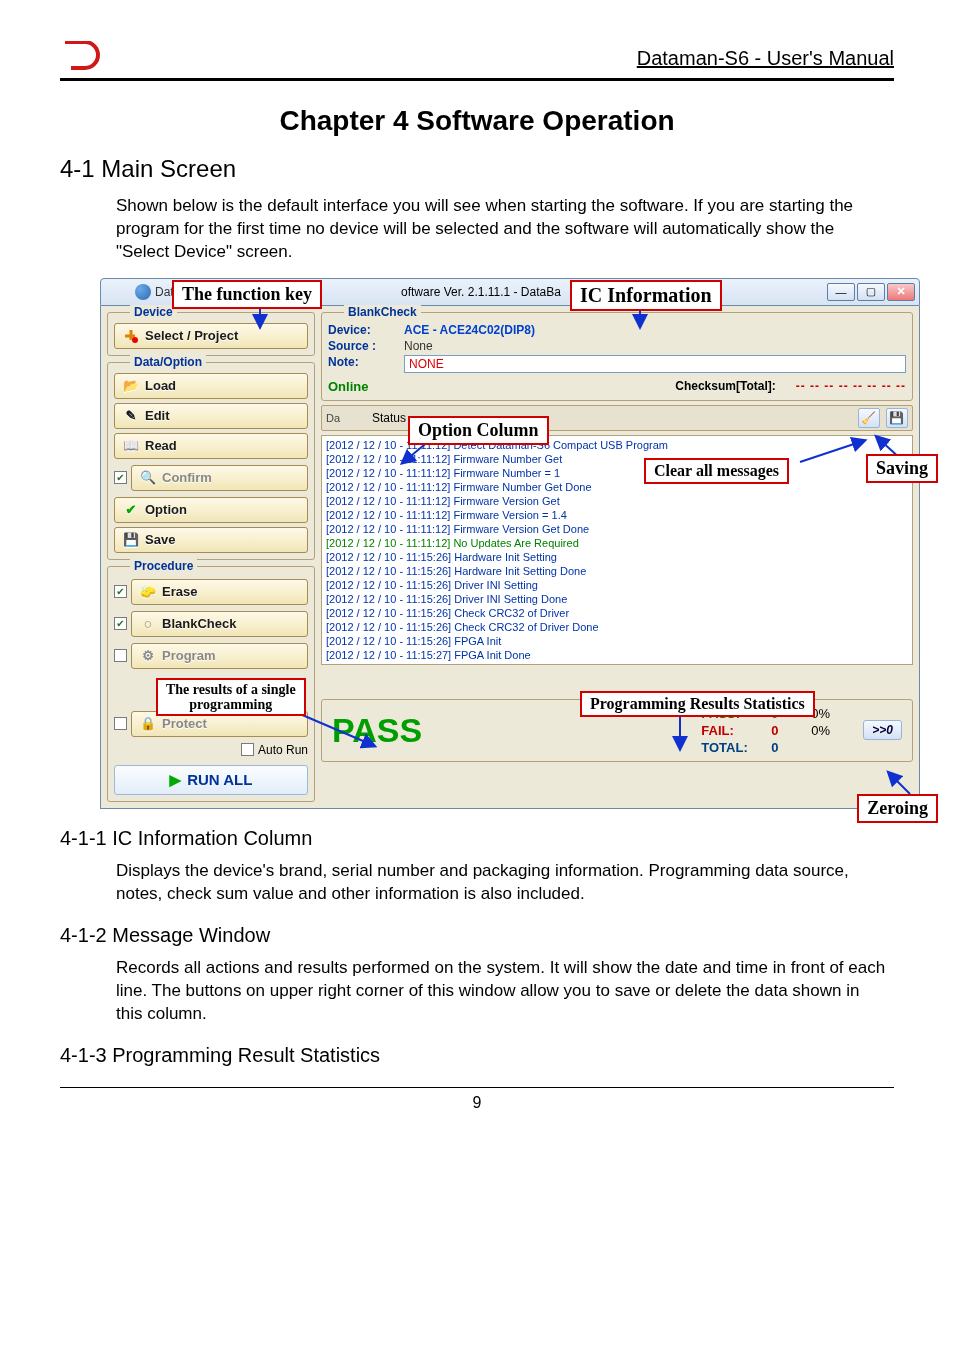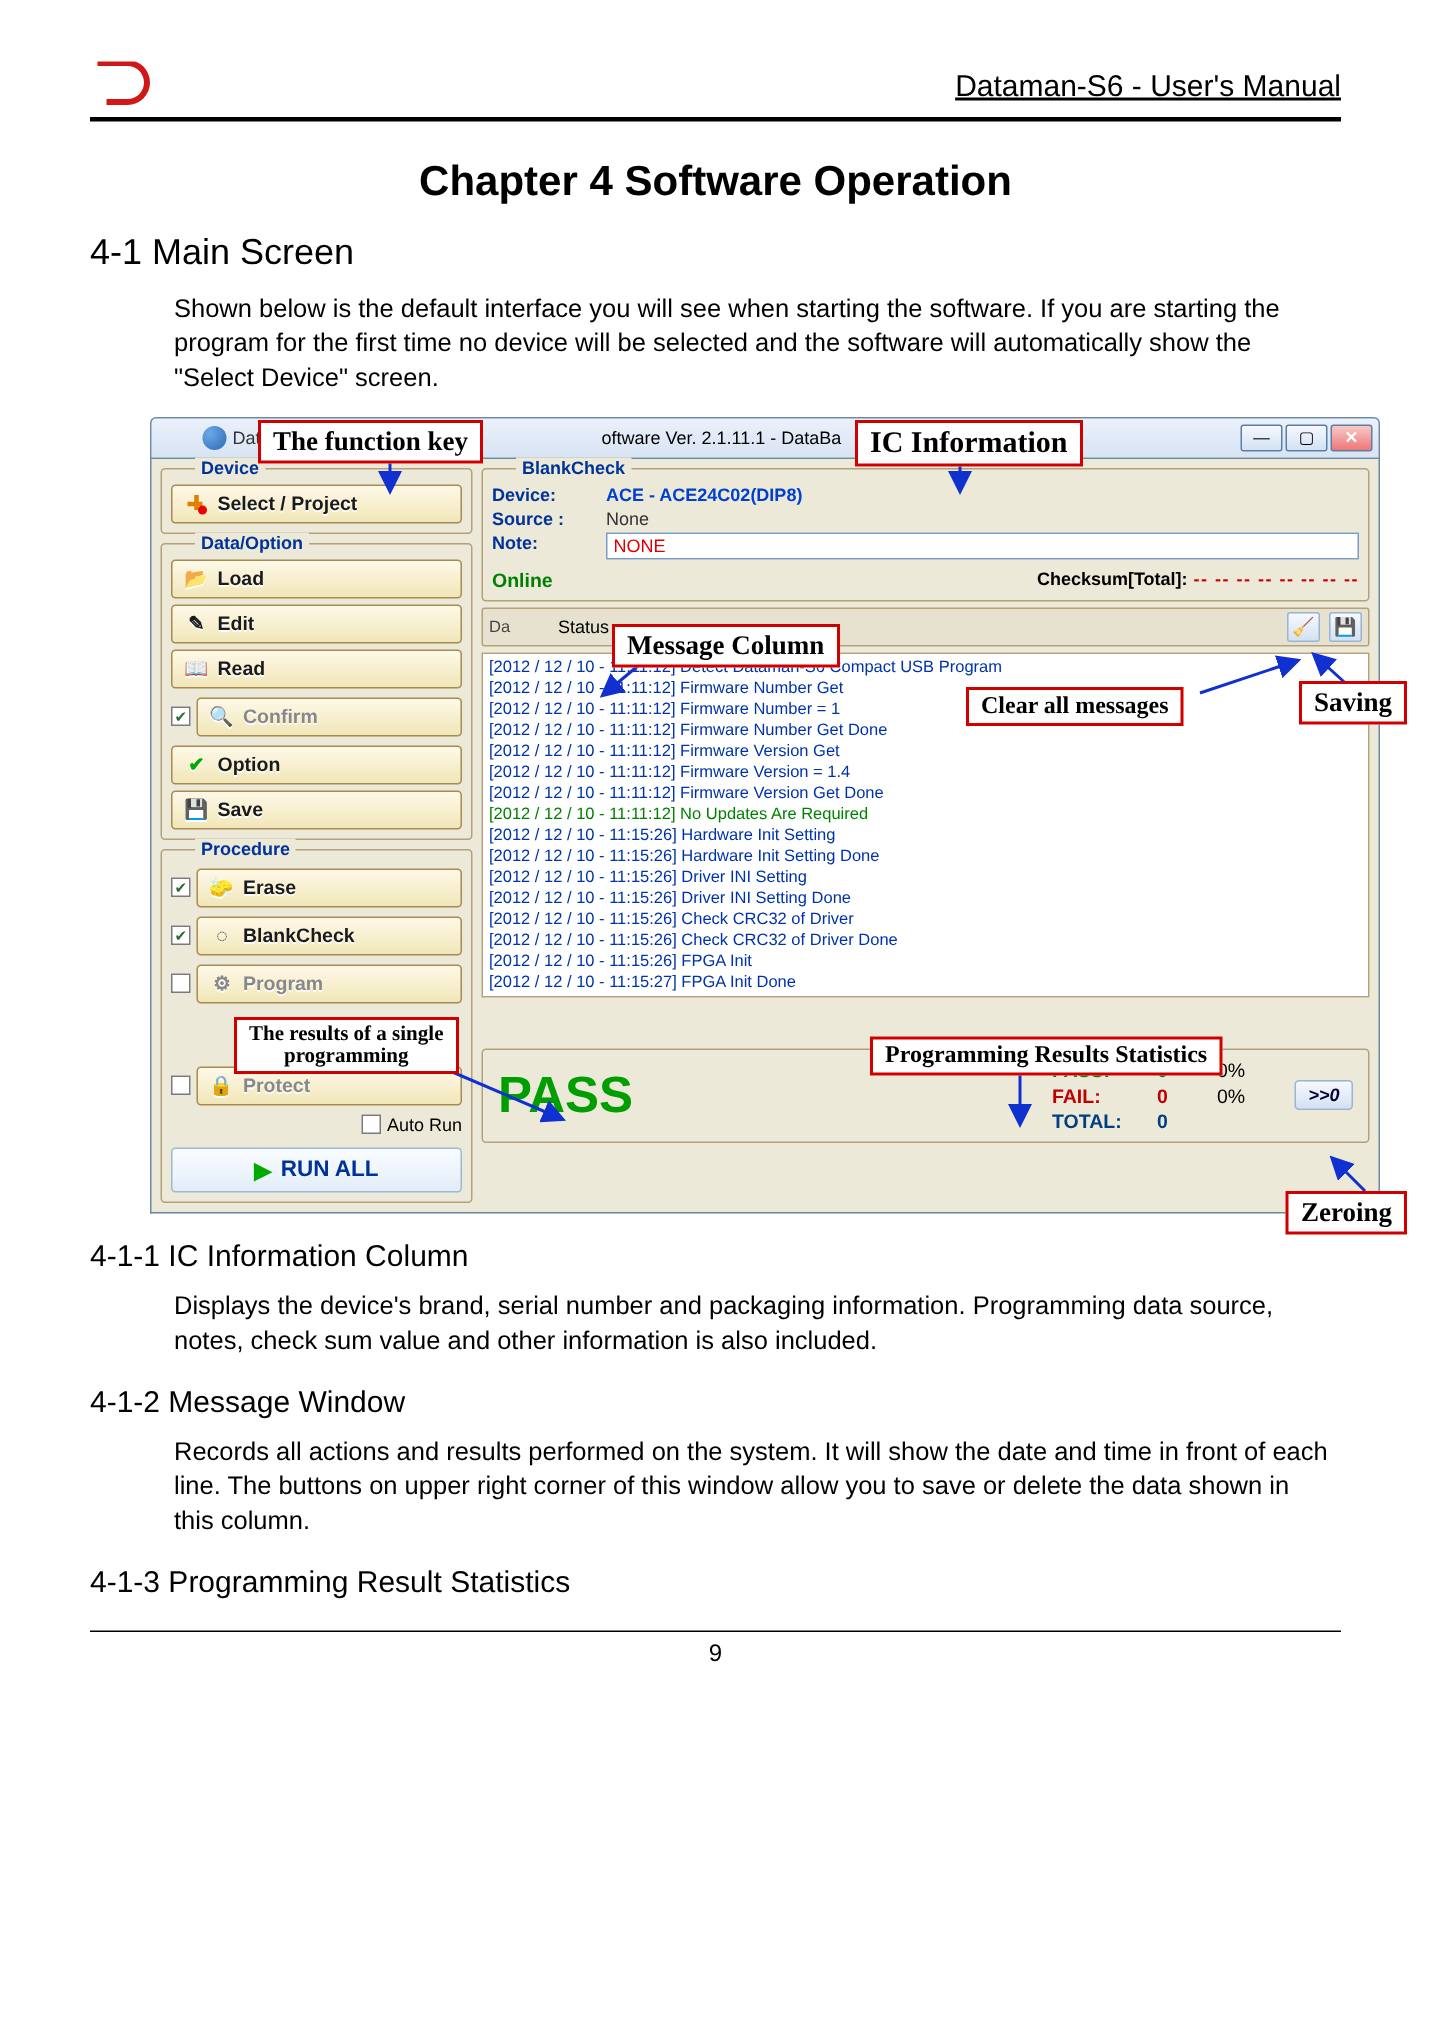--- a/index.html
+++ b/index.html
@@ -264,21 +264,21 @@
           <span class="legend">BlankCheck</span>
           <div class="panel-inner">
             <div class="info-grid">
               <div class="info-label">Device:</div>
               <div class="info-val">ACE - ACE24C02(DIP8)</div>
               <div class="info-label">Source :</div>
               <div style="color:#333;">None</div>
               <div class="info-label">Note:</div>
               <div class="note-box">NONE</div>
             </div>
-            <div style="display:flex; align-items:center; margin-top:6px; gap:4px;">
+            <div style="display:flex; align-items:center; margin-top:6px; gap:20px;">
               <span class="online">Online</span>
               <span style="flex:1;"></span>
               <span class="checksum-lbl">Checksum[Total]:</span>
               <span class="checksum-val">-- -- -- -- -- -- -- --</span>
             </div>
           </div>
         </div>
 
         <div class="status-bar">
           <span style="width:40px; font-size:11px; color:#444;">Da</span>
@@ -326,21 +326,21 @@
             <span class="total" style="font-weight:bold;">0</span>
             <span></span>
           </div>
           <div class="zero-btn">&gt;&gt;0</div>
         </div>
       </div>
     </div>
 
     <div class="annot" style="top:2px; left:72px; font-size:18px;">The function key</div>
     <div class="annot" style="top:2px; left:470px; font-size:20px;">IC Information</div>
-    <div class="annot" style="top:138px; left:308px; font-size:18px; border-width:2px;">Message Column</div>
+    <div class="annot" style="top:138px; left:308px; font-size:18px; border-width:2px;">Option Column</div>
     <div class="annot" style="top:180px; left:544px;">Clear all messages</div>
     <div class="annot" style="top:176px; right:-18px; font-size:18px;">Saving</div>
     <div class="annot" style="top:400px; left:56px; font-family:'Times New Roman',serif; font-size:14px; line-height:15px; text-align:center;"><span>The results of a single<br>programming</span></div>
     <div class="annot" style="top:413px; left:480px;">Programming Results Statistics</div>
     <div class="annot" style="bottom:-14px; right:-18px; font-size:18px;">Zeroing</div>
 
     <div class="arrow" style="top:26px; left:150px;"><svg width="20" height="24">
           <defs>
             <marker id="ah1" markerWidth="8" markerHeight="8" refX="4" refY="4" orient="auto">
               <path d="M0,0 L8,4 L0,8 z" fill="#1030d0"></path>

